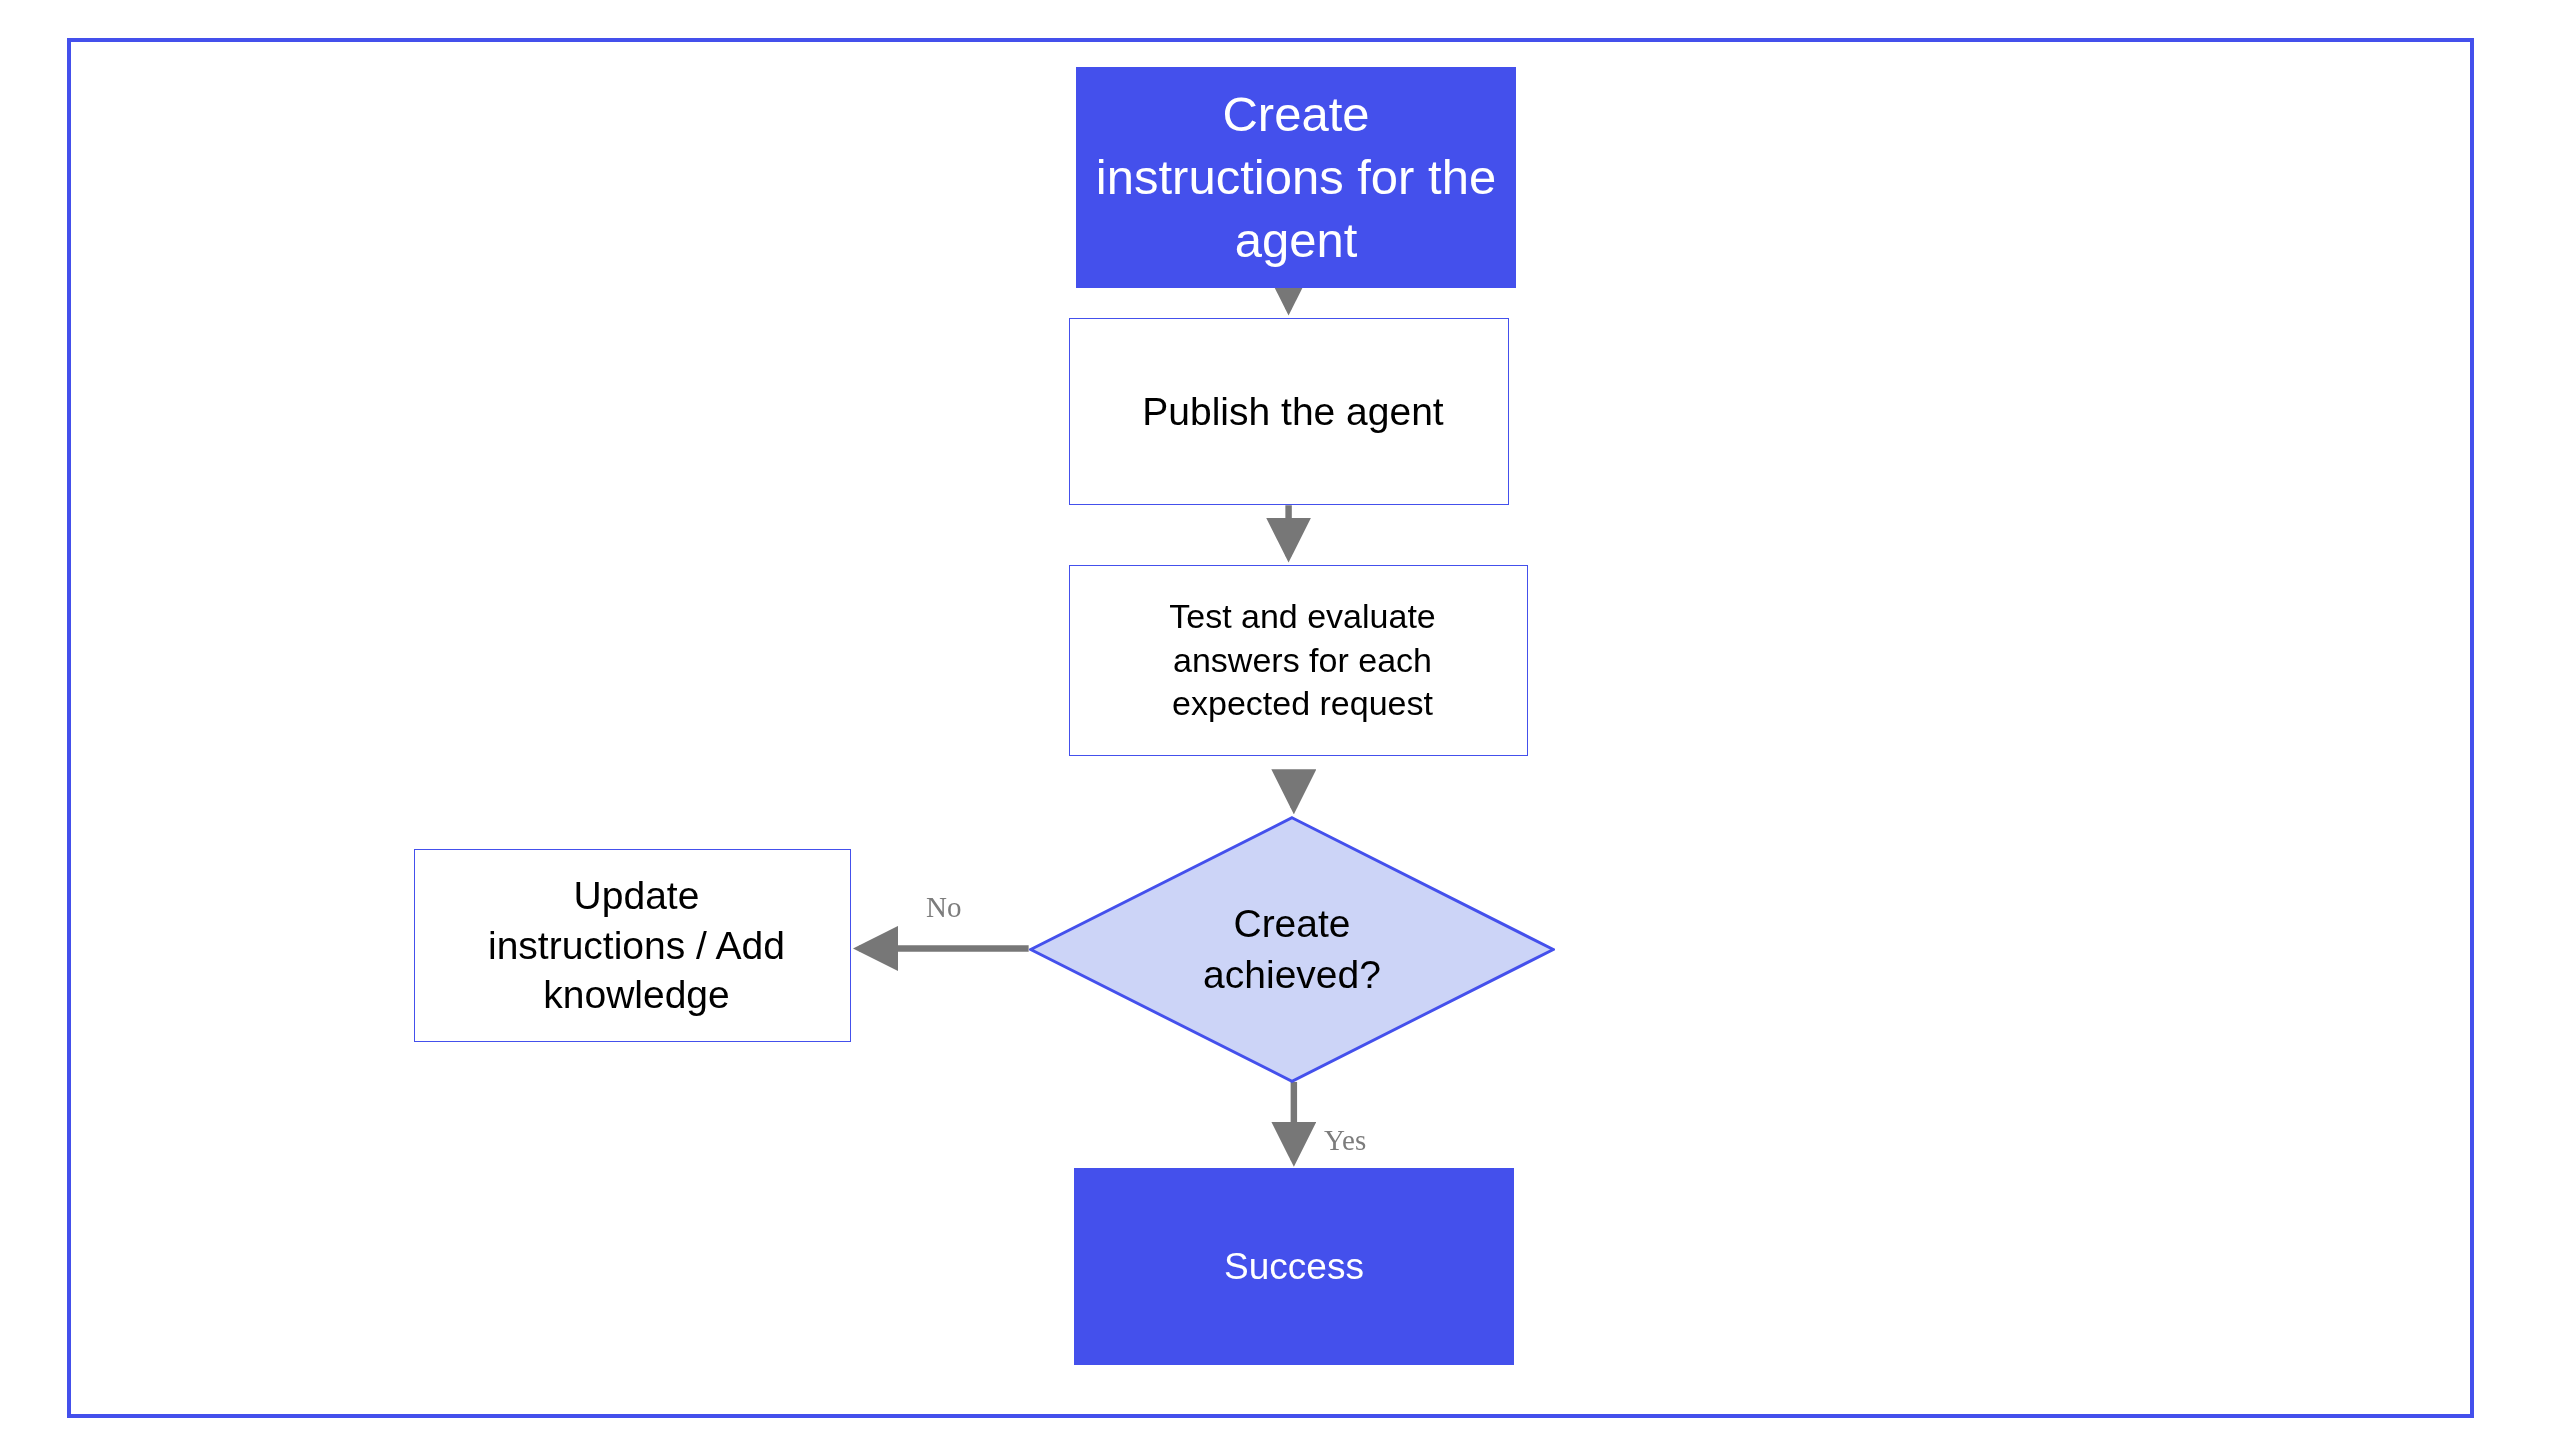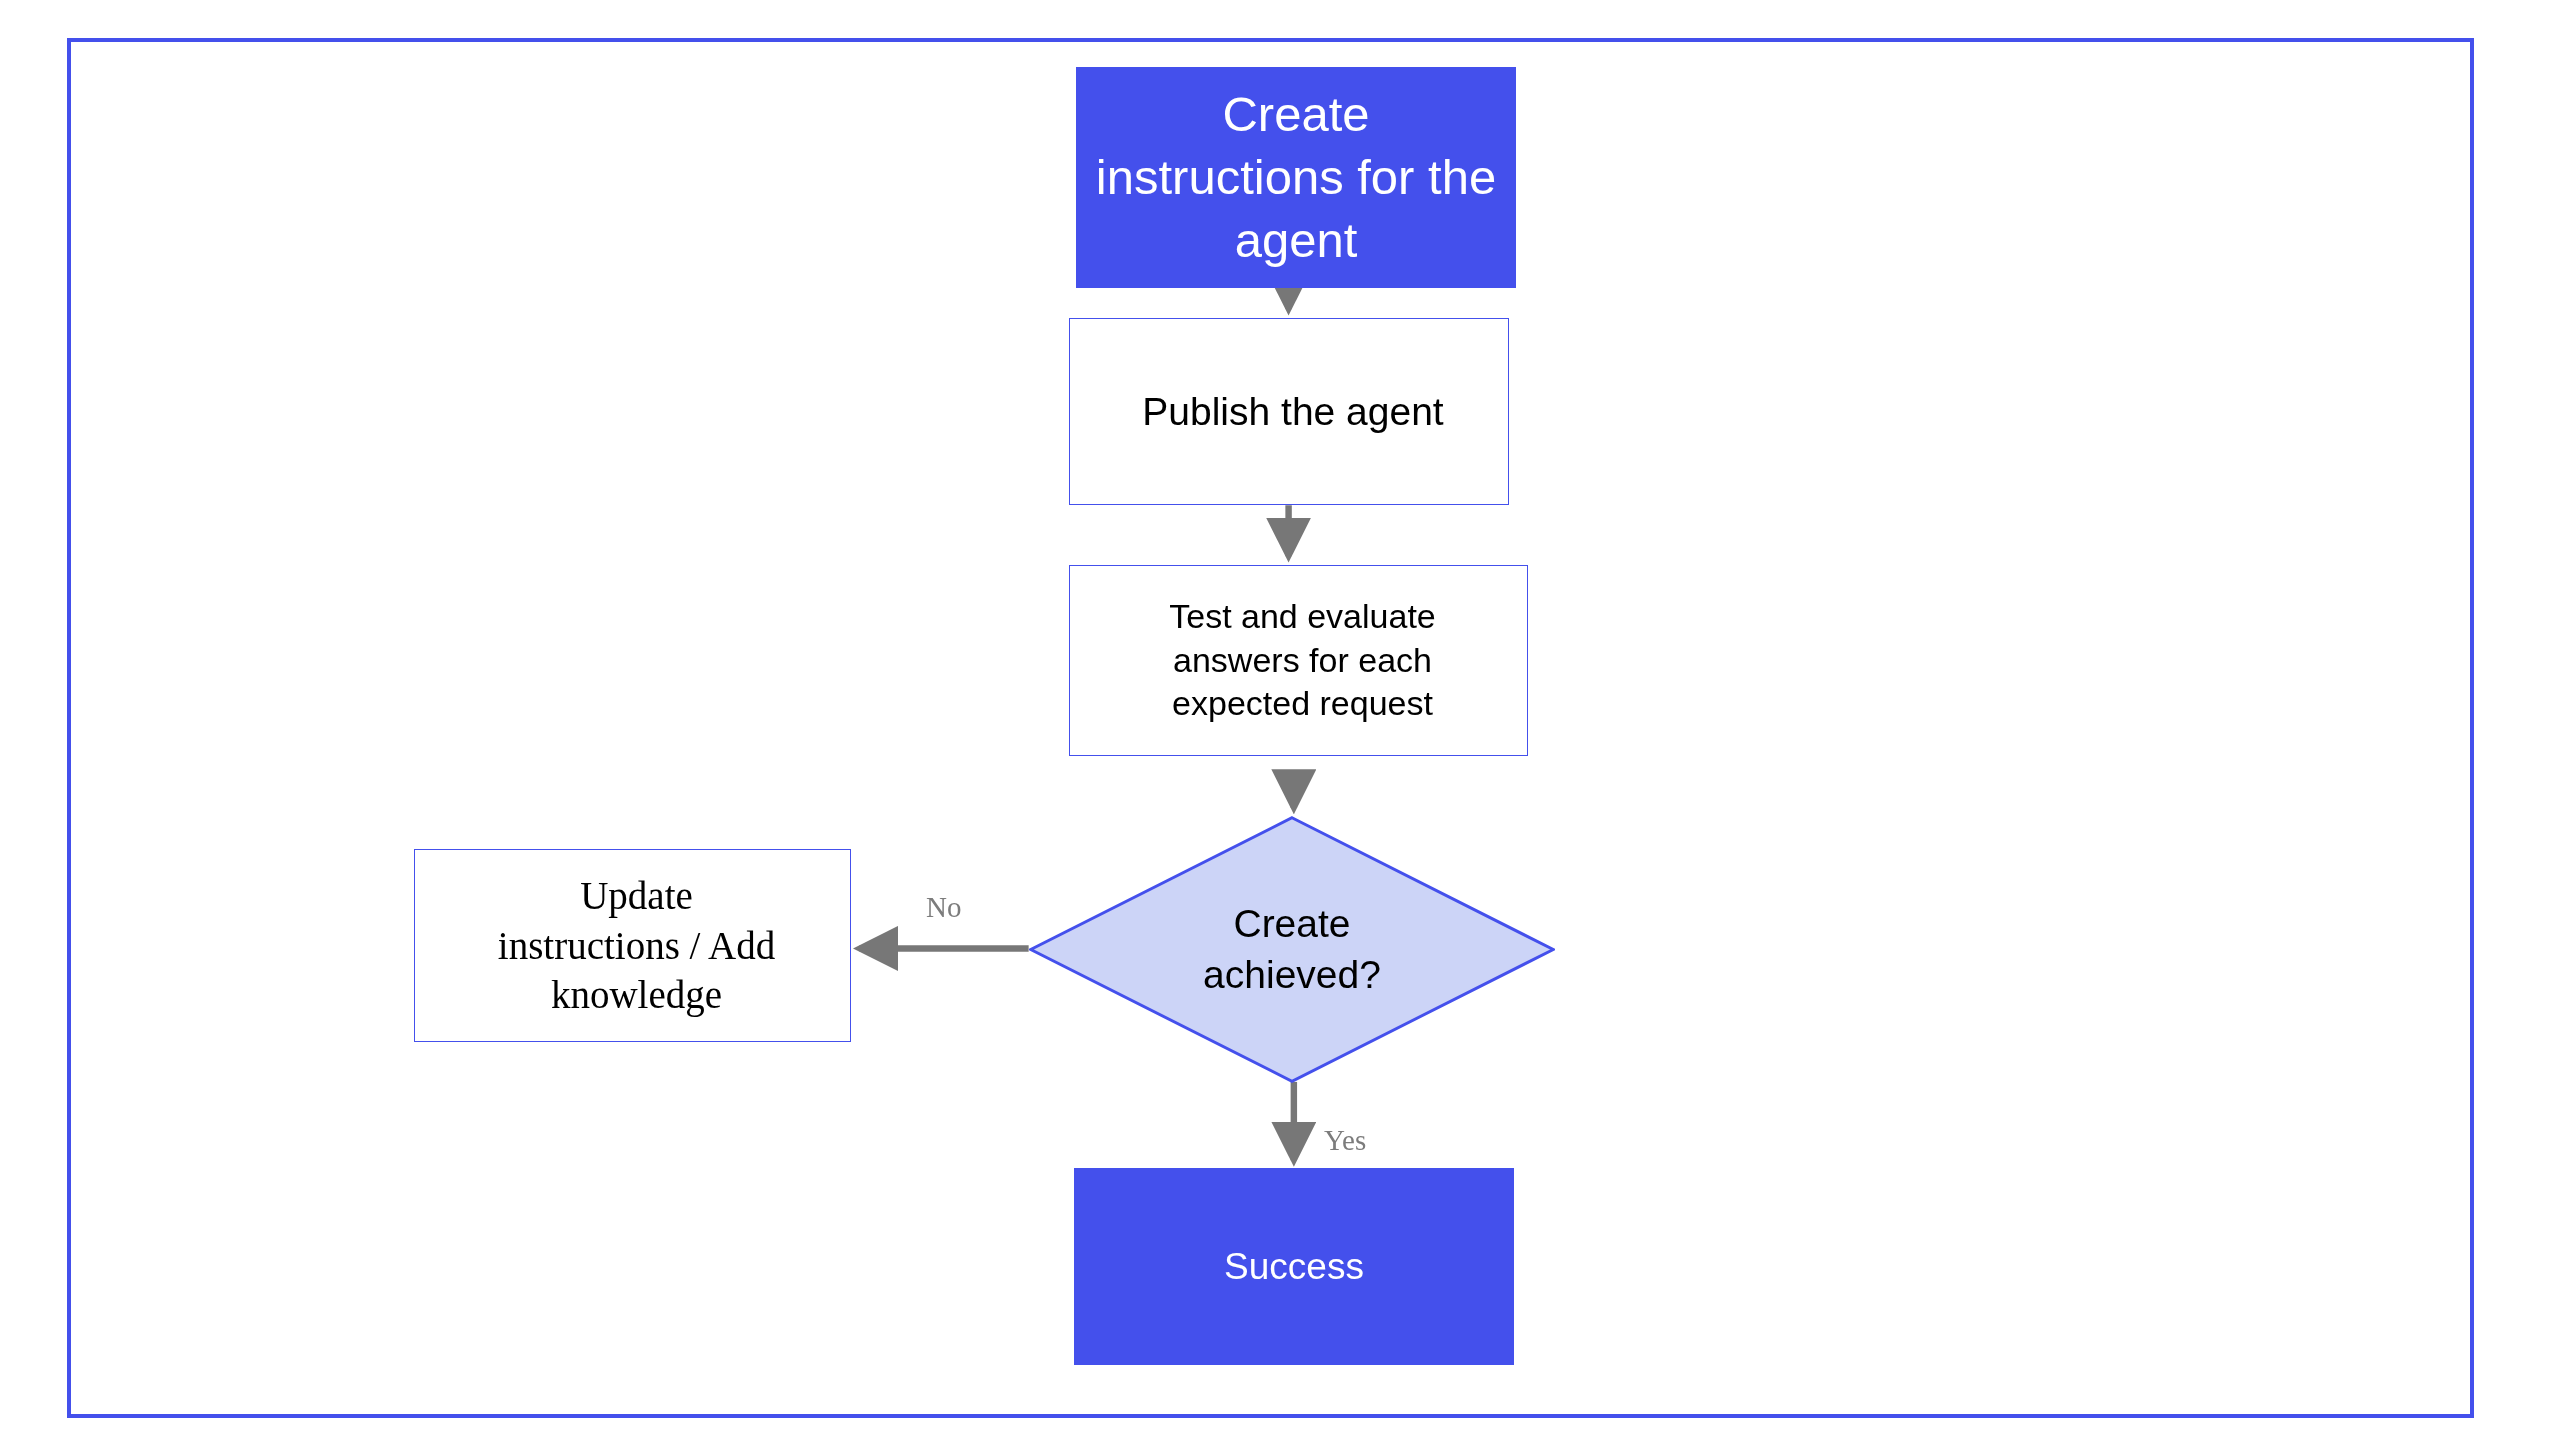--- a/index.html
+++ b/index.html
@@ -65,21 +65,20 @@
     left: 1069px; top: 318px; width: 440px; height: 187px;
     font-size: 39px;
   }
   #node-test {
     left: 1069px; top: 565px; width: 459px; height: 191px;
     font-size: 34px;
   }
   #node-update {
     left: 414px; top: 849px; width: 437px; height: 193px;
     font-size: 39px;
-    font-family: Liberation Serif, serif;
   }
   #node-success {
     left: 1074px; top: 1168px; width: 440px; height: 197px;
     font-size: 37px;
   }
   
   #node-decision {
     left: 1029px; top: 816px; width: 526px; height: 267px;
   }
   #node-decision .diamond-shape {

